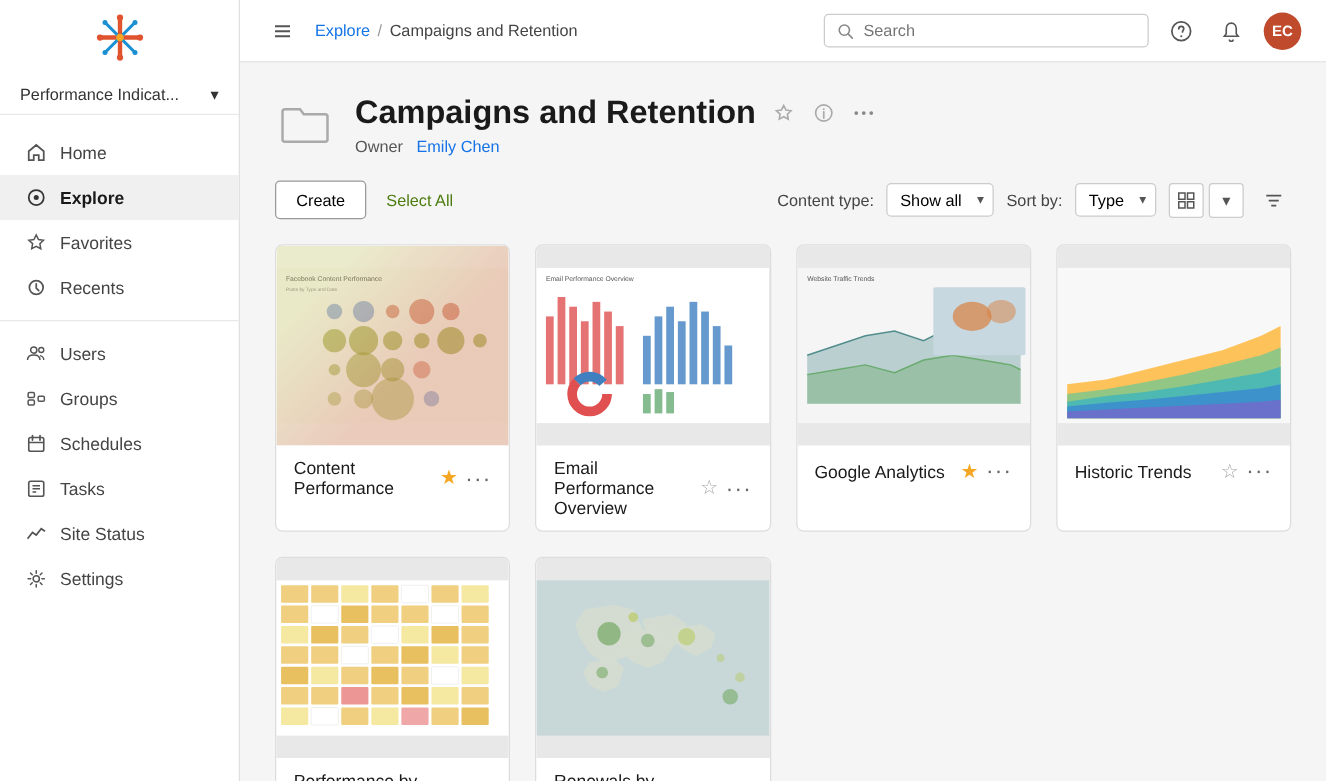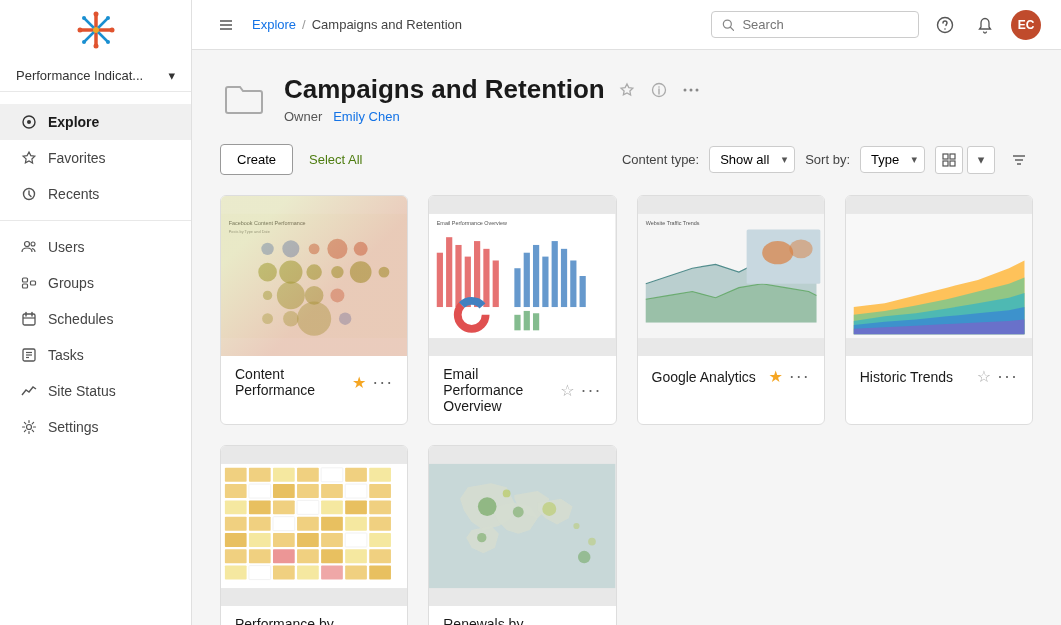--- a/index.html
+++ b/index.html
@@ -20,21 +20,21 @@
     
     .main { flex: 1; display: flex; flex-direction: column; overflow: hidden; }
 
     
     .topbar { height: 50px; background: #fff; border-bottom: 1px solid #e0e0e0; display: flex; align-items: center; padding: 0 20px; gap: 12px; }
     .collapse-btn { width: 28px; height: 28px; display: flex; align-items: center; justify-content: center; cursor: pointer; color: #666; }
     .breadcrumb { display: flex; align-items: center; gap: 6px; font-size: 13px; flex: 1; }
     .breadcrumb-link { color: #1473e6; cursor: pointer; text-decoration: none; }
     .breadcrumb-sep { color: #999; }
     .breadcrumb-current { color: #444; }
-    .search-bar { display: flex; align-items: center; border: 1px solid #ccc; border-radius: 4px; padding: 5px 10px; gap: 8px; width: 208px; background: #fff; }
+    .search-bar { display: flex; align-items: center; border: 1px solid #ccc; border-radius: 4px; padding: 5px 10px; gap: 8px; width: 260px; background: #fff; }
     .search-bar input { border: none; outline: none; font-size: 13px; color: #333; width: 100%; background: transparent; }
     .topbar-icons { display: flex; align-items: center; gap: 12px; }
     .topbar-icon { width: 28px; height: 28px; display: flex; align-items: center; justify-content: center; cursor: pointer; color: #555; font-size: 16px; }
     .avatar { width: 30px; height: 30px; border-radius: 50%; background: #c04b2c; color: #fff; display: flex; align-items: center; justify-content: center; font-size: 12px; font-weight: 700; cursor: pointer; }
 
     
     .content { flex: 1; overflow-y: auto; padding: 24px 28px; }
 
     
     .page-header { display: flex; align-items: center; gap: 16px; margin-bottom: 20px; }
@@ -102,20 +102,28 @@
       <circle cx="20" cy="20" r="3" fill="#f5a623"></circle>
     </svg>
   </div>
 
   <div class="sidebar-org">
     <span>Performance Indicat...</span>
     <span>▾</span>
   </div>
 
   <nav class="sidebar-nav">
+    <div class="nav-item">
+      <div class="nav-icon">
+        <svg width="16" height="16" viewBox="0 0 16 16" fill="none">
+            <path d="M2 7l6-5 6 5v7H10v-4H6v4H2V7z" stroke="#555" stroke-width="1.4" fill="none"></path>
+          </svg>
+      </div>
+      <span>Home</span>
+    </div>
     <div class="nav-item active">
       <div class="nav-icon">
         <svg width="16" height="16" viewBox="0 0 16 16" fill="none">
             <circle cx="8" cy="8" r="6" stroke="#333" stroke-width="1.4"></circle>
             <circle cx="8" cy="8" r="2" fill="#333"></circle>
           </svg>
       </div>
       <span>Explore</span>
     </div>
     <div class="nav-item">

